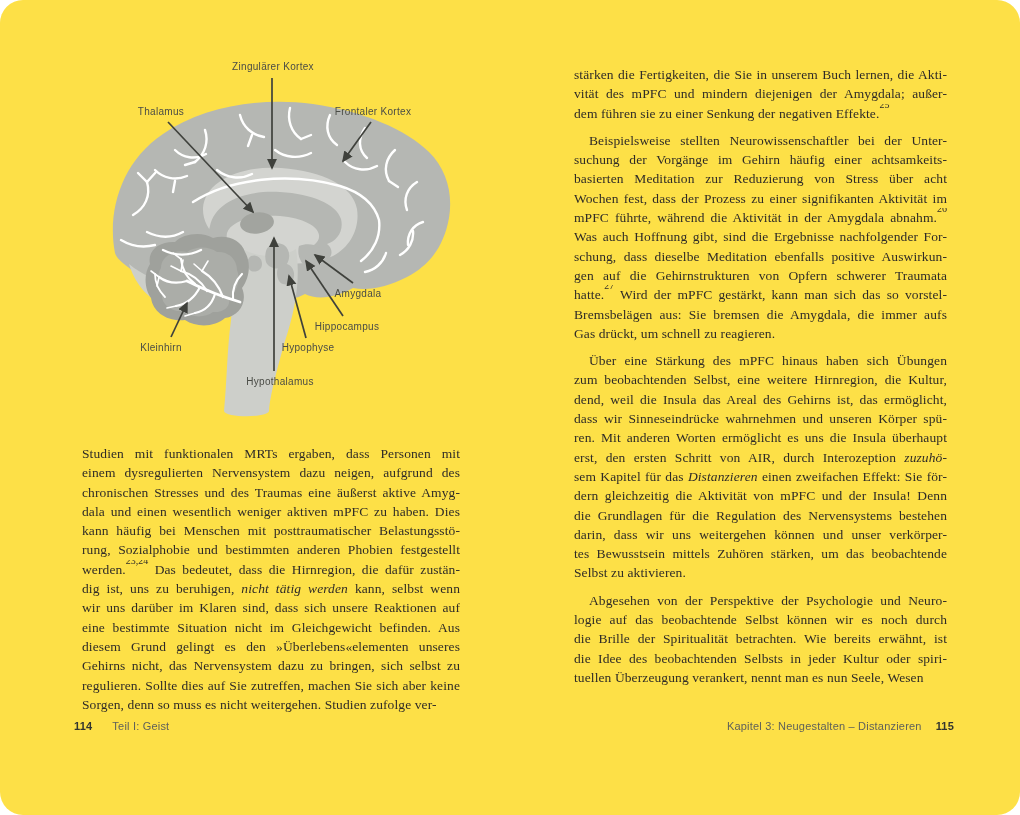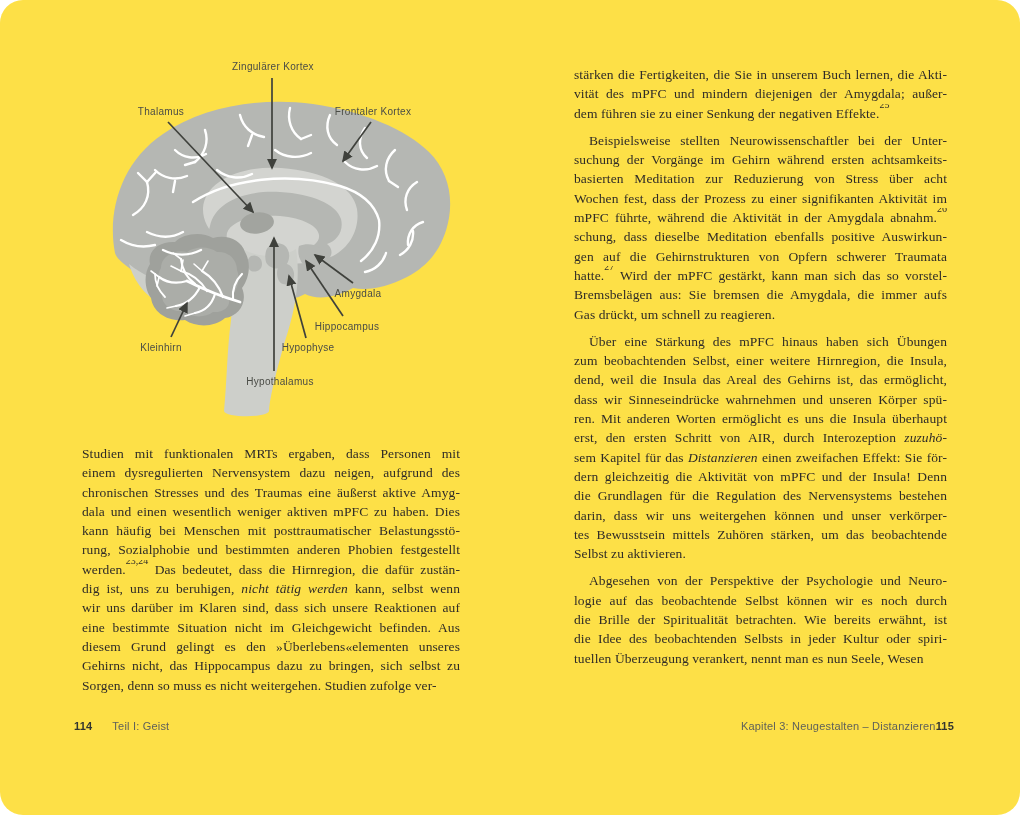--- a/index.html
+++ b/index.html
@@ -21,21 +21,21 @@
   .line sup{font-size:10px;line-height:0;position:relative;top:-4.5px;letter-spacing:0;}
 
   
   .footer{position:absolute;top:720px;font-family:"Liberation Sans",sans-serif;font-size:11px;
           letter-spacing:0.2px;white-space:nowrap;}
   #footer-left{left:74px;}
   #footer-right{right:66px;text-align:right;}
   .pagenum{font-weight:700;color:#33352f;text-align:center;}
   .runhead{color:#5f615a;}
   #footer-left .runhead{margin-left:20px;}
-  #footer-right .pagenum{}
+  #footer-right .pagenum{margin-left:14px;}
 
   
   #brain-figure{position:absolute;left:55px;top:50px;width:420px;height:390px;}
   #brain-figure svg{display:block;}
   .dlabel{font-family:"Liberation Sans",sans-serif;font-size:10px;fill:#4a4c46;letter-spacing:0.3px;}
   .sulcus{fill:none;stroke:#ffffff;stroke-width:2.4;stroke-linecap:round;}
   .tree{fill:none;stroke:#ffffff;stroke-linecap:round;}
   .arrow{fill:none;stroke-width:1.7;}
 </style>
 </head>
@@ -166,52 +166,54 @@
           <div class="line">einem dysregulierten Nervensystem dazu neigen, aufgrund des</div>
           <div class="line">chronischen Stresses und des Traumas eine äußerst aktive Amyg-</div>
           <div class="line">dala und einen wesentlich weniger aktiven mPFC zu haben. Dies</div>
           <div class="line">kann häufig bei Menschen mit posttraumatischer Belastungsstö-</div>
           <div class="line">rung, Sozialphobie und bestimmten anderen Phobien festgestellt</div>
           <div class="line">werden.<sup>23,24</sup> Das bedeutet, dass die Hirnregion, die dafür zustän-</div>
           <div class="line">dig ist, uns zu beruhigen, <i>nicht tätig werden</i> kann, selbst wenn</div>
           <div class="line">wir uns darüber im Klaren sind, dass sich unsere Reaktionen auf</div>
           <div class="line">eine bestimmte Situation nicht im Gleichgewicht befinden. Aus</div>
           <div class="line">diesem Grund gelingt es den »Überlebens«elementen unseres</div>
-          <div class="line">Gehirns nicht, das Hippocampus dazu zu bringen, sich selbst zu</div>
+          <div class="line">Gehirns nicht, das Nervensystem dazu zu bringen, sich selbst zu</div>
+          <div class="line">regulieren. Sollte dies auf Sie zutreffen, machen Sie sich aber keine</div>
           <div class="line last">Sorgen, denn so muss es nicht weitergehen. Studien zufolge ver-</div>
         </div>
       </div>
 
     <footer class="footer" id="footer-left">
       <span class="pagenum">114</span><span class="runhead">Teil I: Geist</span>
     </footer>
   </section>
 
   <section class="page" id="page-right">
     <div class="body-text" id="right-text">
         <div class="para">
           <div class="line">stärken die Fertigkeiten, die Sie in unserem Buch lernen, die Akti-</div>
           <div class="line">vität des mPFC und mindern diejenigen der Amygdala; außer-</div>
           <div class="line last">dem führen sie zu einer Senkung der negativen Effekte.<sup>25</sup></div>
         </div>
         <div class="para indent">
           <div class="line">Beispielsweise stellten Neurowissenschaftler bei der Unter-</div>
-          <div class="line">suchung der Vorgänge im Gehirn während ersten achtsamkeits-</div>
+          <div class="line">suchung der Vorgänge im Gehirn häufig einer achtsamkeits-</div>
           <div class="line">basierten Meditation zur Reduzierung von Stress über acht</div>
           <div class="line">Wochen fest, dass der Prozess zu einer signifikanten Aktivität im</div>
           <div class="line">mPFC führte, während die Aktivität in der Amygdala abnahm.<sup>26</sup></div>
+          <div class="line">Was auch Hoffnung gibt, sind die Ergebnisse nachfolgender For-</div>
           <div class="line">schung, dass dieselbe Meditation ebenfalls positive Auswirkun-</div>
           <div class="line">gen auf die Gehirnstrukturen von Opfern schwerer Traumata</div>
           <div class="line">hatte.<sup>27</sup> Wird der mPFC gestärkt, kann man sich das so vorstel-</div>
           <div class="line">Bremsbelägen aus: Sie bremsen die Amygdala, die immer aufs</div>
           <div class="line last">Gas drückt, um schnell zu reagieren.</div>
         </div>
         <div class="para indent">
           <div class="line">Über eine Stärkung des mPFC hinaus haben sich Übungen</div>
-          <div class="line">zum beobachtenden Selbst, einer weitere Hirnregion, die Insula,</div>
+          <div class="line">zum beobachtenden Selbst, eine weitere Hirnregion, die Kultur,</div>
           <div class="line">dend, weil die Insula das Areal des Gehirns ist, das ermöglicht,</div>
           <div class="line">dass wir Sinneseindrücke wahrnehmen und unseren Körper spü-</div>
           <div class="line">ren. Mit anderen Worten ermöglicht es uns die Insula überhaupt</div>
           <div class="line">erst, den ersten Schritt von AIR, durch Interozeption <i>zuzuhö-</i></div>
           <div class="line">sem Kapitel für das <i>Distanzieren</i> einen zweifachen Effekt: Sie för-</div>
           <div class="line">dern gleichzeitig die Aktivität von mPFC und der Insula! Denn</div>
           <div class="line">die Grundlagen für die Regulation des Nervensystems bestehen</div>
           <div class="line">darin, dass wir uns weitergehen können und unser verkörper-</div>
           <div class="line">tes Bewusstsein mittels Zuhören stärken, um das beobachtende</div>
           <div class="line last">Selbst zu aktivieren.</div>

